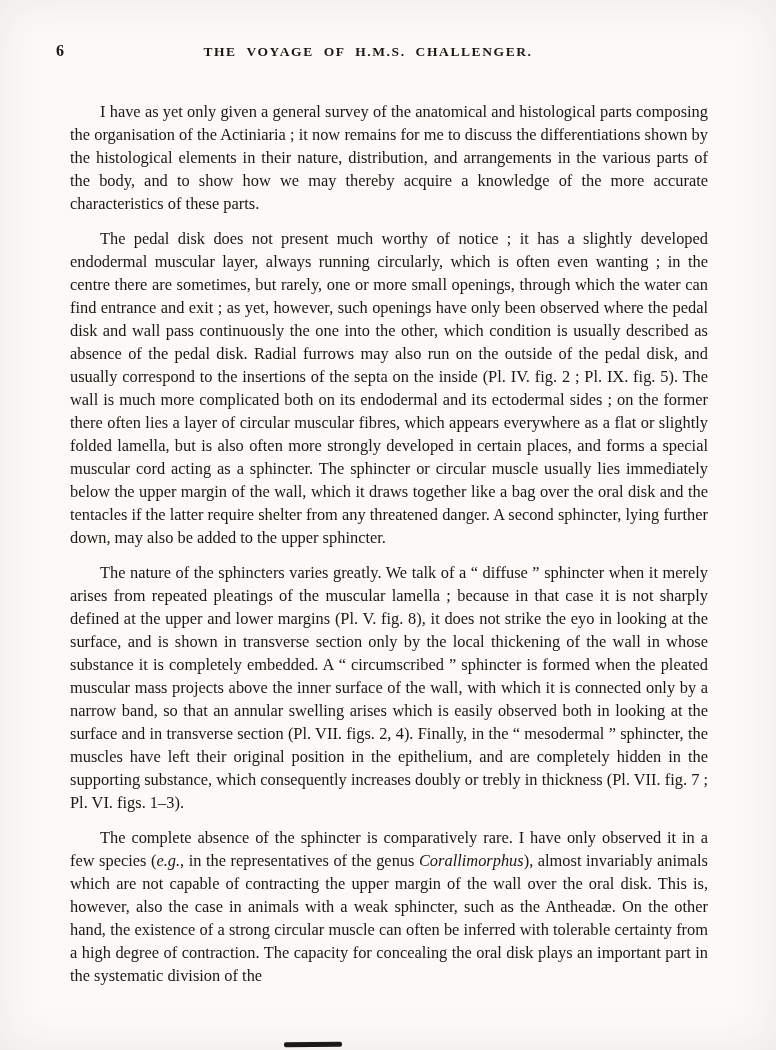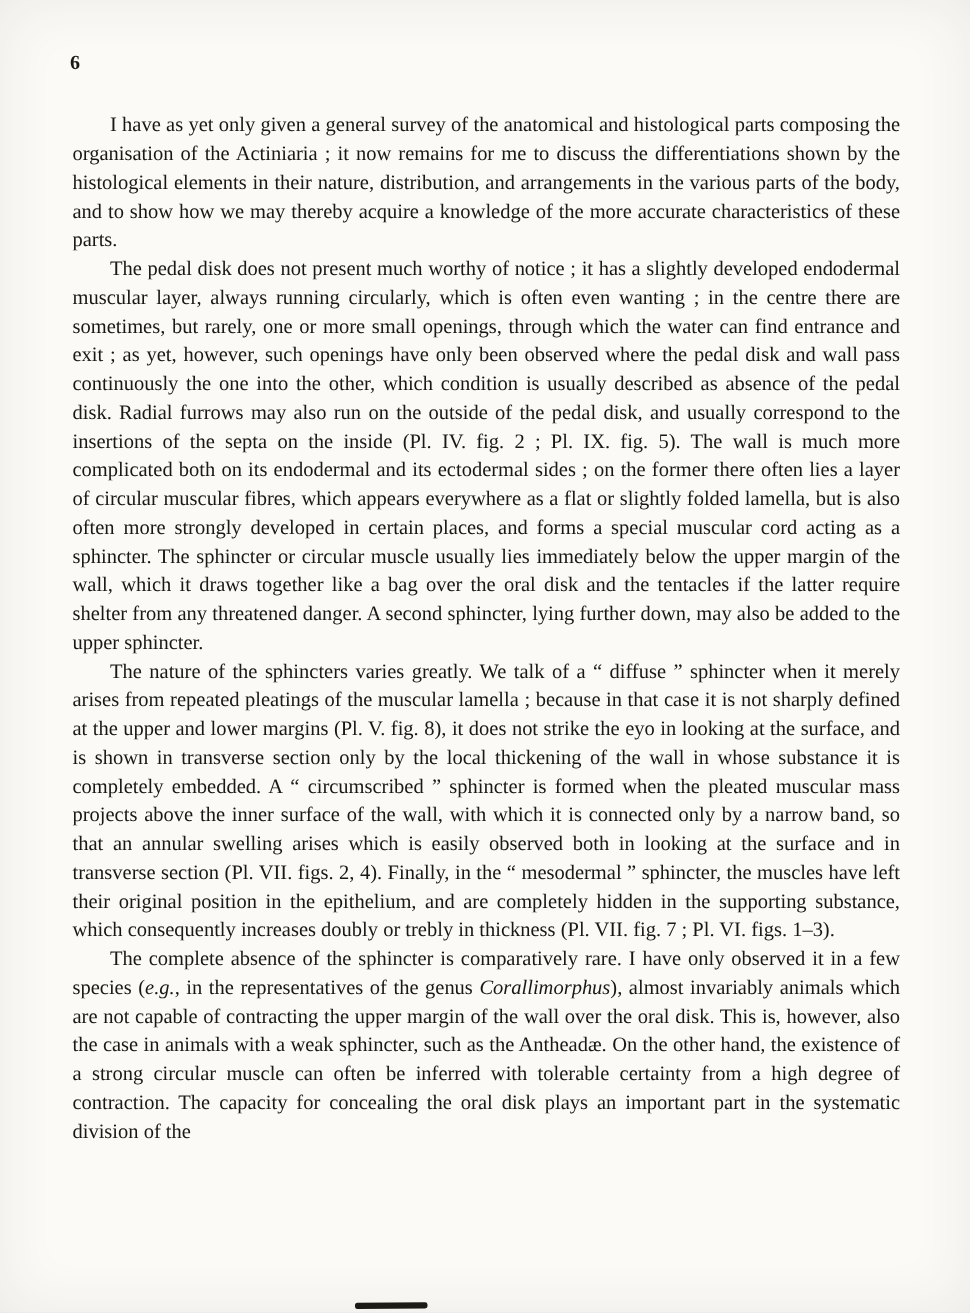--- a/index.html
+++ b/index.html
@@ -44,21 +44,21 @@
     white-space: nowrap;
   }
   .page-body {
     padding: 18px 56px 0 58px;
     font-size: 16.4px;
     line-height: 23px;
     text-align: justify;
     text-justify: inter-word;
   }
   .page-body p {
-    margin: 0;
+    margin: 12px;
     text-indent: 30px;
   }
   .page-body i {
   }
   .scan-mark {
     position: absolute;
     left: 284px;
     bottom: 3px;
     width: 58px;
     height: 5px;
@@ -66,20 +66,21 @@
     border-radius: 2px;
     transform: rotate(-0.6deg);
   }
 </style>
 </head>
 <body>
 
 <div class="page">
   <div class="page-header">
     <span class="page-number">6</span>
+    <span class="running-title">THE VOYAGE OF H.M.S. CHALLENGER.</span>
   </div>
 
   <div class="page-body">
     <p><span>I have as yet only given a general survey of the anatomical and histological parts composing the organisation of the Actiniaria ; it now remains for me to discuss the differentiations shown by the histological elements in their nature, distribution, and arrangements in the various parts of the body, and to show how we may thereby acquire a knowledge of the more accurate characteristics of these parts.</span></p>
     <p><span>The pedal disk does not present much worthy of notice ; it has a slightly developed endodermal muscular layer, always running circularly, which is often even wanting ; in the centre there are sometimes, but rarely, one or more small openings, through which the water can find entrance and exit ; as yet, however, such openings have only been observed where the pedal disk and wall pass continuously the one into the other, which condition is usually described as absence of the pedal disk.  Radial furrows may also run on the outside of the pedal disk, and usually correspond to the insertions of the septa on the inside (Pl. IV. fig. 2 ; Pl. IX. fig. 5).  The wall is much more complicated both on its endodermal and its ectodermal sides ; on the former there often lies a layer of circular muscular fibres, which appears everywhere as a flat or slightly folded lamella, but is also often more strongly developed in certain places, and forms a special muscular cord acting as a sphincter.  The sphincter or circular muscle usually lies immediately below the upper margin of the wall, which it draws together like a bag over the oral disk and the tentacles if the latter require shelter from any threatened danger.  A second sphincter, lying further down, may also be added to the upper sphincter.</span></p>
     <p><span>The nature of the sphincters varies greatly.  We talk of a “ diffuse ” sphincter when it merely arises from repeated pleatings of the muscular lamella ; because in that case it is not sharply defined at the upper and lower margins (Pl. V. fig. 8), it does not strike the eyo in looking at the surface, and is shown in transverse section only by the local thickening of the wall in whose substance it is completely embedded.  A “ circumscribed ” sphincter is formed when the pleated muscular mass projects above the inner surface of the wall, with which it is connected only by a narrow band, so that an annular swelling arises which is easily observed both in looking at the surface and in transverse section (Pl. VII. figs. 2, 4).  Finally, in the “ mesodermal ” sphincter, the muscles have left their original position in the epithelium, and are completely hidden in the supporting substance, which consequently increases doubly or trebly in thickness (Pl. VII. fig. 7 ; Pl. VI. figs. 1–3).</span></p>
     <p><span>The complete absence of the sphincter is comparatively rare.  I have only observed it in a few species (</span><i>e.g.</i><span>, in the representatives of the genus </span><i>Corallimorphus</i><span>), almost invariably animals which are not capable of contracting the upper margin of the wall over the oral disk.  This is, however, also the case in animals with a weak sphincter, such as the Antheadæ.  On the other hand, the existence of a strong circular muscle can often be inferred with tolerable certainty from a high degree of contraction.  The capacity for concealing the oral disk plays an important part in the systematic division of the</span></p>
   </div>
 
   <div class="scan-mark"></div>

